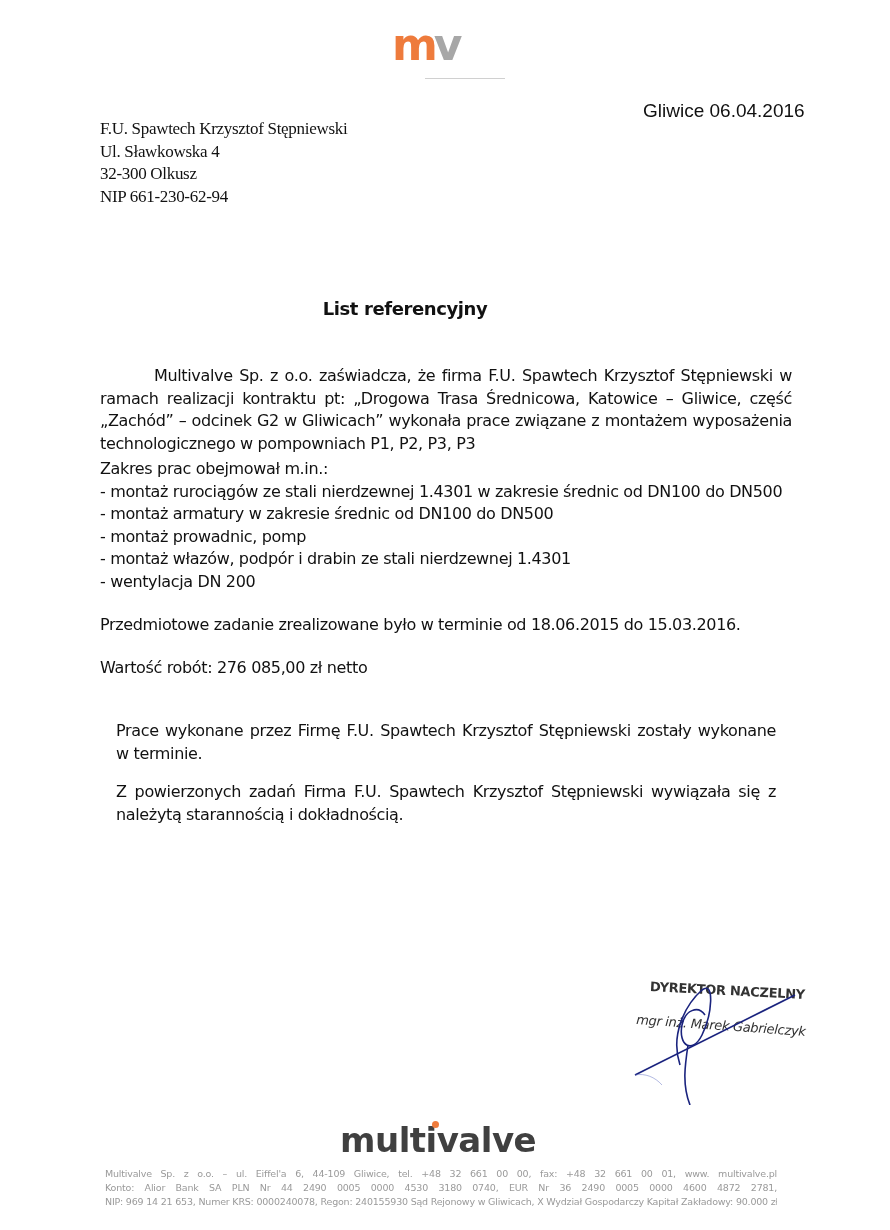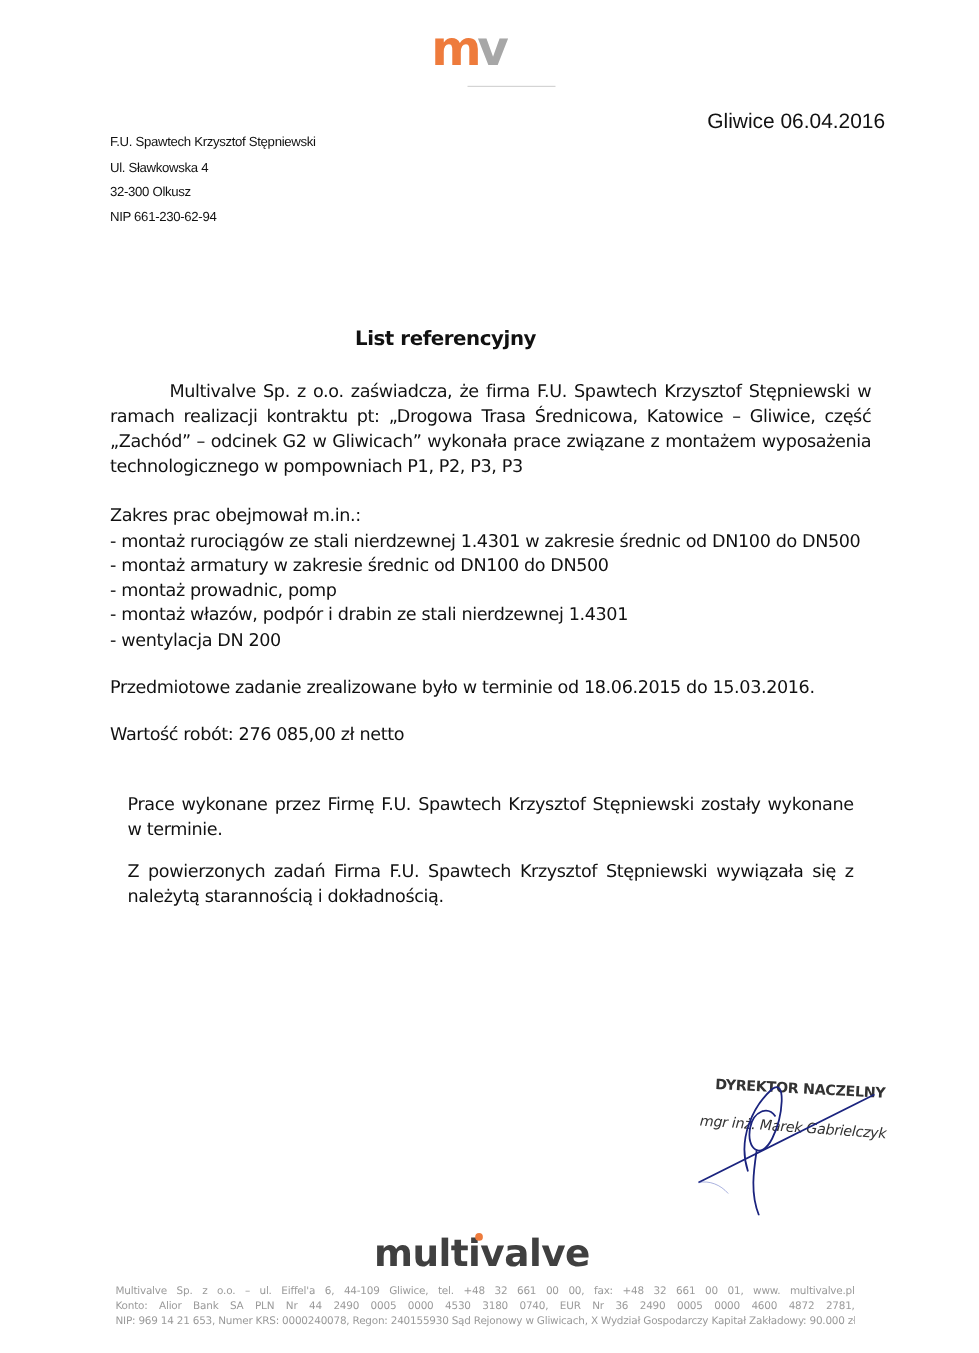--- a/index.html
+++ b/index.html
@@ -5,26 +5,26 @@
   html, body { margin: 0; padding: 0; background: #ffffff; }
   body { width: 890px; height: 1230px; position: relative; overflow: hidden;
          font-family: "Liberation Sans", sans-serif; color: #111; }
   .abs { position: absolute; }
   .logo-top { left: 392px; top: 14px; font-family: "DejaVu Sans", sans-serif; font-weight: bold;
               font-size: 44px; letter-spacing: -4px; line-height: 62px; }
   .logo-top .m { color: #ee7b3c; }
   .logo-top .v { color: #a7a7a7; }
   .logo-underline { left: 425px; top: 78px; width: 80px; height: 1px; background: #d0d0d0; }
   .date { left: 643px; top: 100px; font-size: 19px; font-family: "Liberation Sans", sans-serif; }
-  .addr { left: 100px; top: 118px; font-size: 12px; line-height: 22.5px; font-family: Liberation Sans, sans-serif; letter-spacing: -0.3px; }
+  .addr { left: 100px; top: 118px; font-size: 17px; line-height: 22.5px; font-family: Liberation Serif, serif; letter-spacing: -0.3px; }
   .title { left: 0; width: 810px; top: 298px; text-align: center; font-weight: bold; font-size: 18px;
            font-family: "DejaVu Sans", sans-serif; letter-spacing: -0.4px; }
   .body-text { left: 100px; width: 692px; font-size: 16px; line-height: 22.5px;
                font-family: "DejaVu Sans", sans-serif; letter-spacing: -0.35px; }
-  .justify { text-align: justify; }
+  .justify { text-align: justify; margin-top: 20px; }
   .indent { text-indent: 54px; }
   .scope { top: 458px; }
   .scope div { white-space: nowrap; }
   .period { top: 614px; }
   .value { top: 657px; }
   .closing { top: 704px; }
   .closing p { margin: 16px; text-align: justify; }
   .intro { top: 345px; }
   .sig { left: 630px; top: 985px; width: 200px; height: 120px; }
   .stamp-title { left: 650px; top: 983px; font-weight: bold; font-size: 13px; color: #333;

